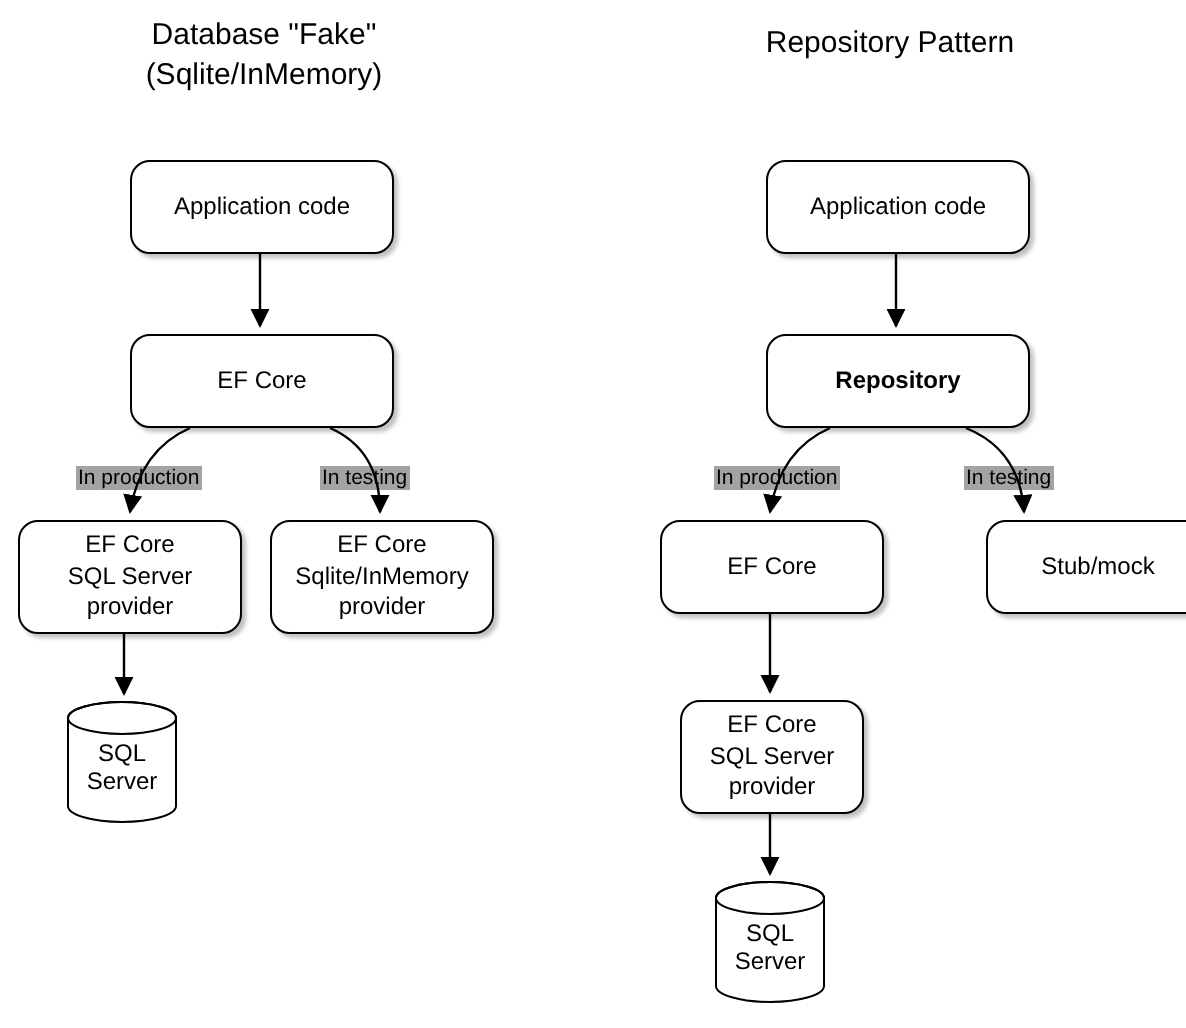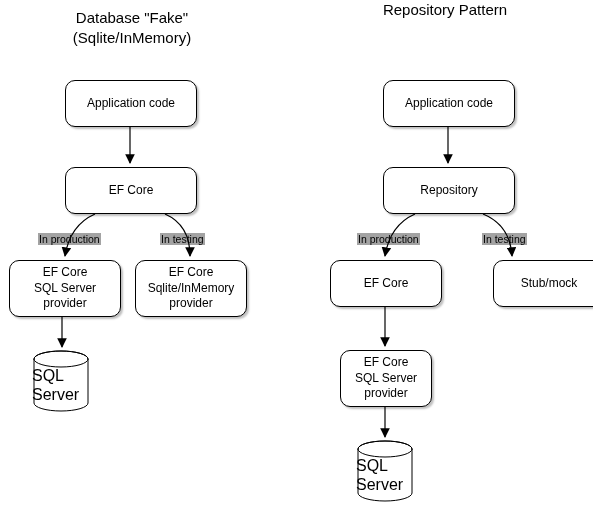--- a/index.html
+++ b/index.html
@@ -43,35 +43,35 @@
     width: 593px;
     height: 514px;
     pointer-events: none;
   }
   .cyl {
     position: absolute;
   }
   .cyl svg { display: block; }
   .cyl .lbl {
     position: absolute;
-    font-size: 16px;
-    text-align: left;
+    font-size: 12px;
+    text-align: center;
     width: 100%;
     top: 50%;
     transform: translateY(-40%);
     line-height: 1.2;
     white-space: pre-line;
   }
 </style>
 </head>
 <body>
 
 <div class="title" style="left:42px; top:8px; width:180px;">Database "Fake"
 (Sqlite/InMemory)</div>
-<div class="title" style="left:355px; top:0; width:180px;">Repository Pattern</div>
+<div class="title" style="left:355px; top:12px; width:180px;">Repository Pattern</div>
 
 <div class="box" style="left:65px; top:80px; width:130px; height:45px;">Application code</div>
 <div class="box" style="left:65px; top:167px; width:130px; height:45px;">EF Core</div>
 
 <div class="box" style="left:9px; top:260px; width:110px; height:55px;">EF Core
 SQL Server
 provider</div>
 <div class="box" style="left:135px; top:260px; width:110px; height:55px;">EF Core
 Sqlite/InMemory
 provider</div>
@@ -83,21 +83,21 @@
   <svg width="58" height="62">
     <ellipse cx="29" cy="9" rx="27" ry="8" fill="#fff" stroke="#000"></ellipse>
     <path d="M2 9 L2 53 A27 8 0 0 0 56 53 L56 9" fill="#fff" stroke="#000"></path>
     <ellipse cx="29" cy="9" rx="27" ry="8" fill="none" stroke="#000"></ellipse>
   </svg>
   <div class="lbl">SQL
 Server</div>
 </div>
 
 <div class="box" style="left:383px; top:80px; width:130px; height:45px;">Application code</div>
-<div class="box" style="left:383px; top:167px; width:130px; height:45px;">Repository</div>
+<div class="box" style="left:383px; top:167px; width:130px; height:45px;font-weight:bold;">Repository</div>
 
 <div class="box" style="left:330px; top:260px; width:110px; height:45px;">EF Core</div>
 <div class="box" style="left:457px; top:260px; width:110px; height:45px;margin-left:36px;">Stub/mock</div>
 
 <div class="edgelabel" style="left:357px; top:233px;">In production</div>
 <div class="edgelabel" style="left:482px; top:233px;">In testing</div>
 
 <div class="box" style="left:340px; top:350px; width:90px; height:55px;">EF Core
 SQL Server
 provider</div>

